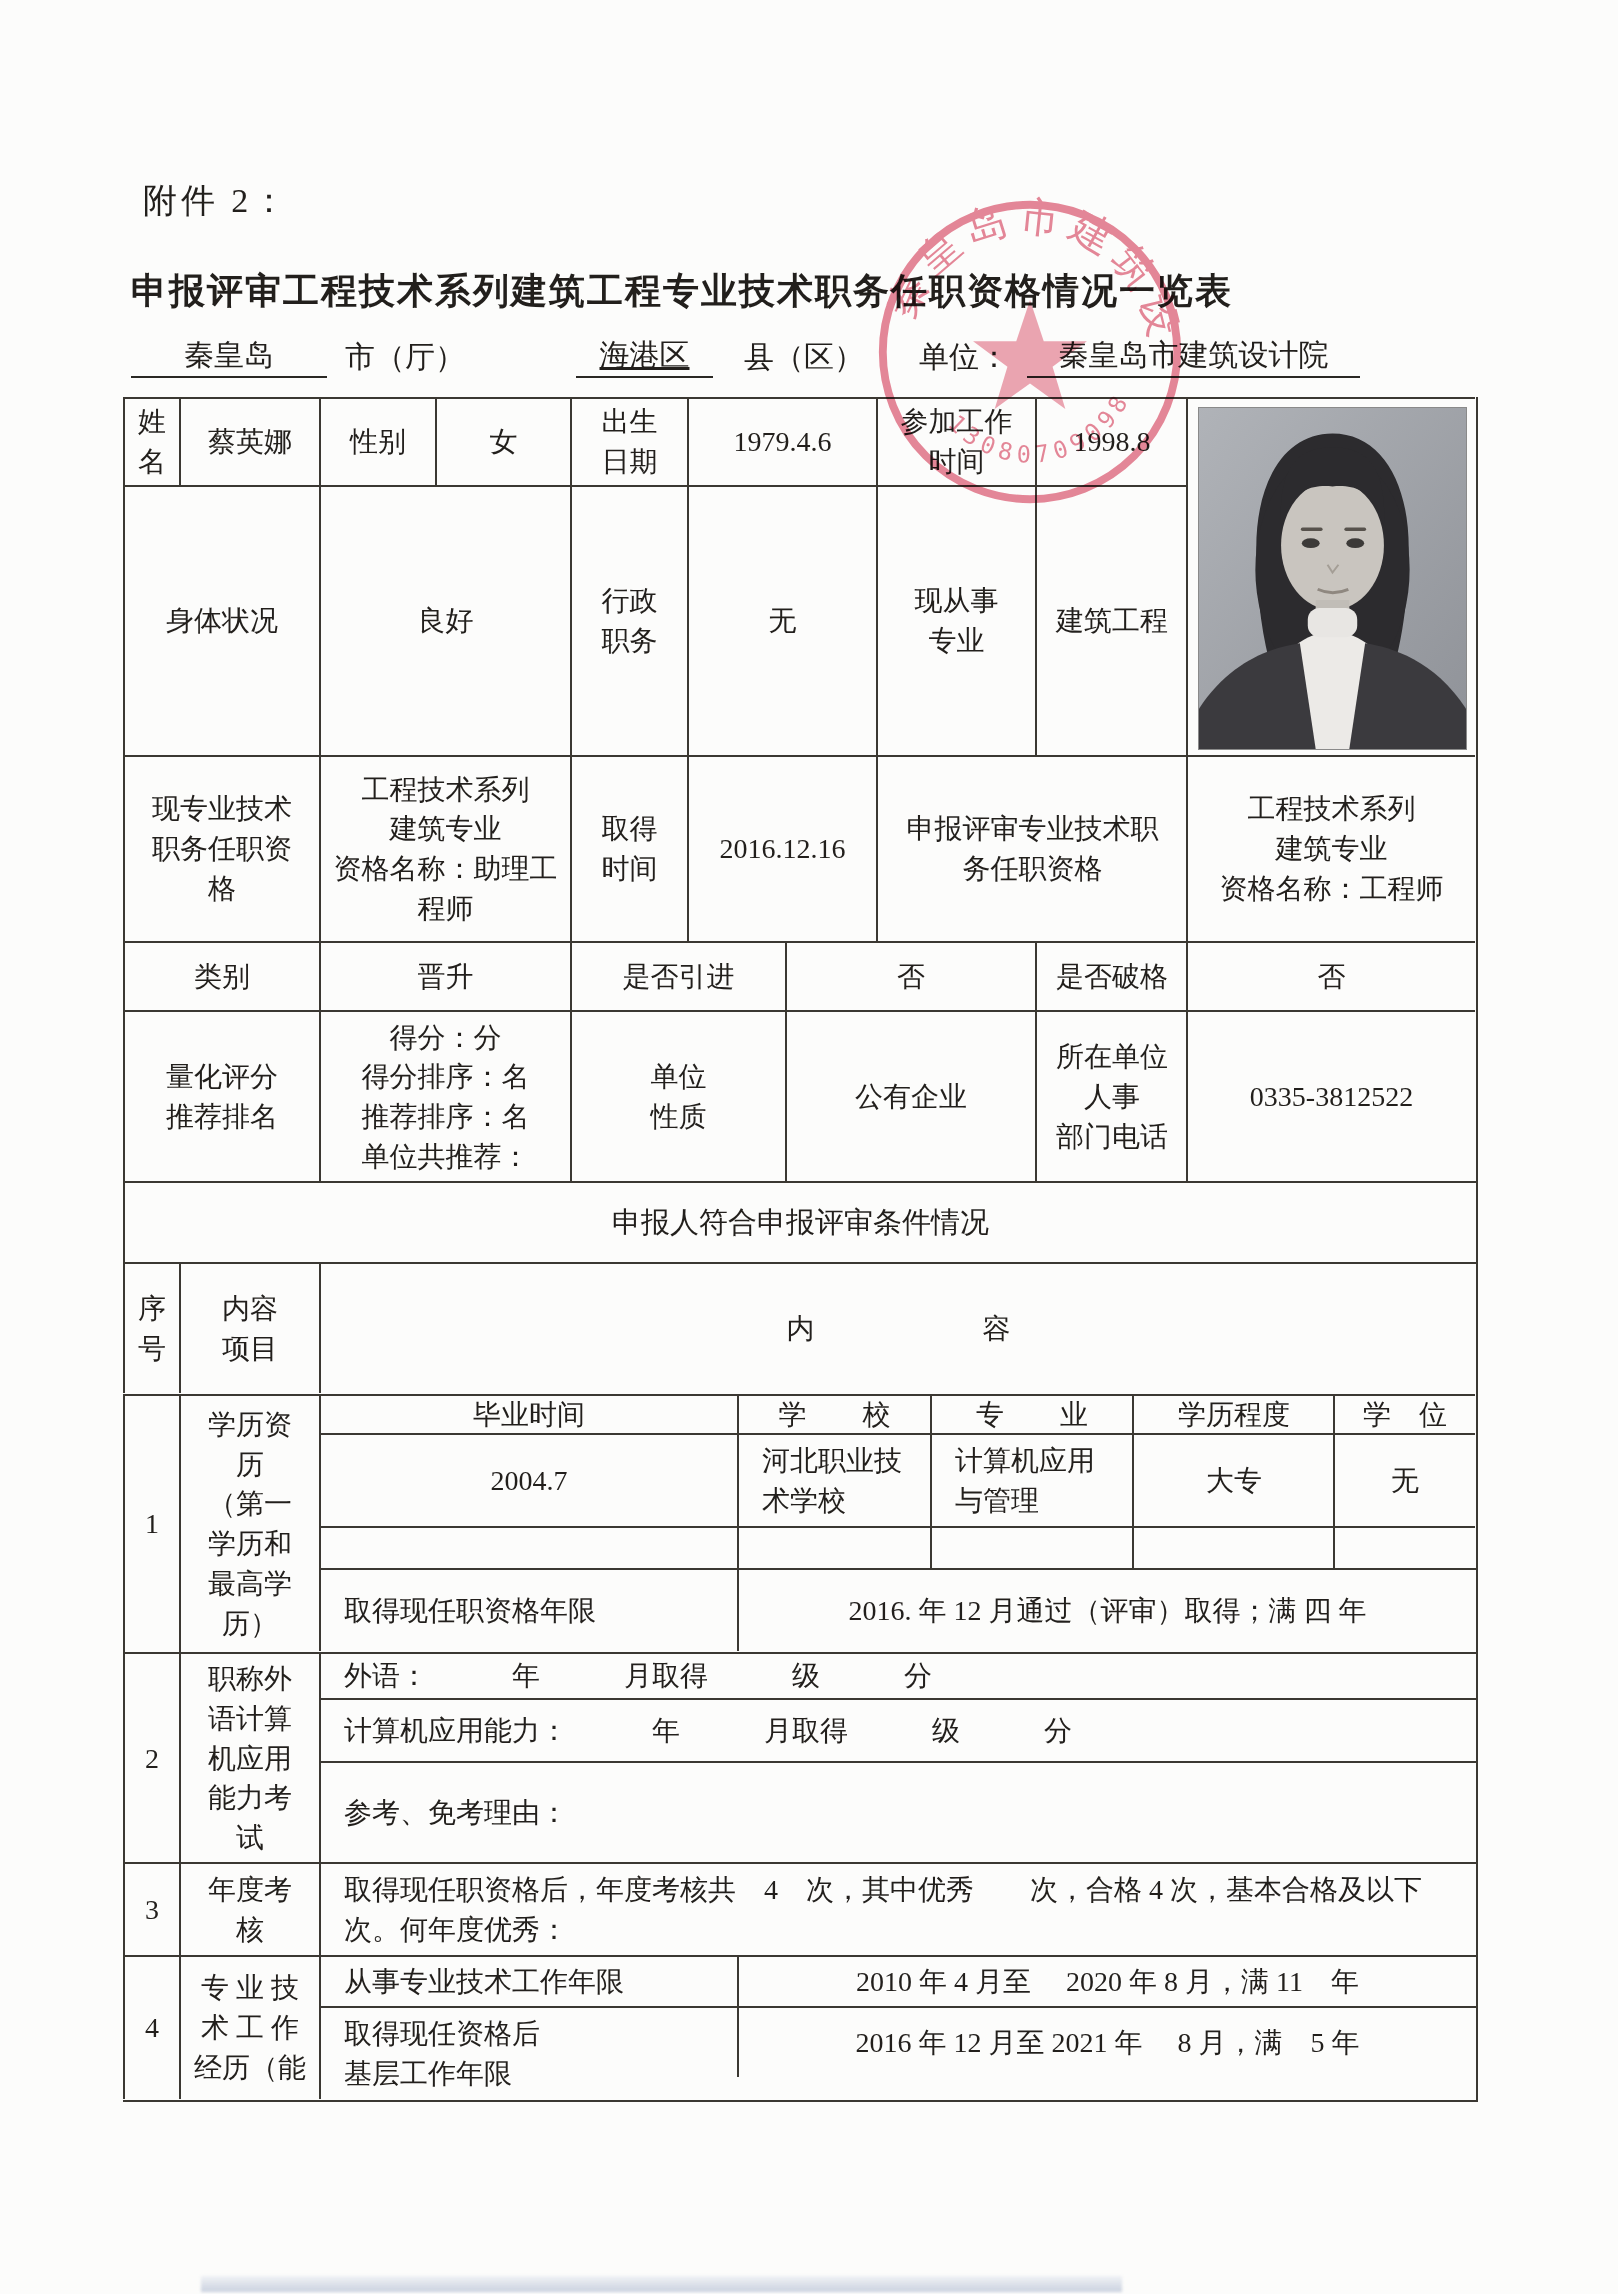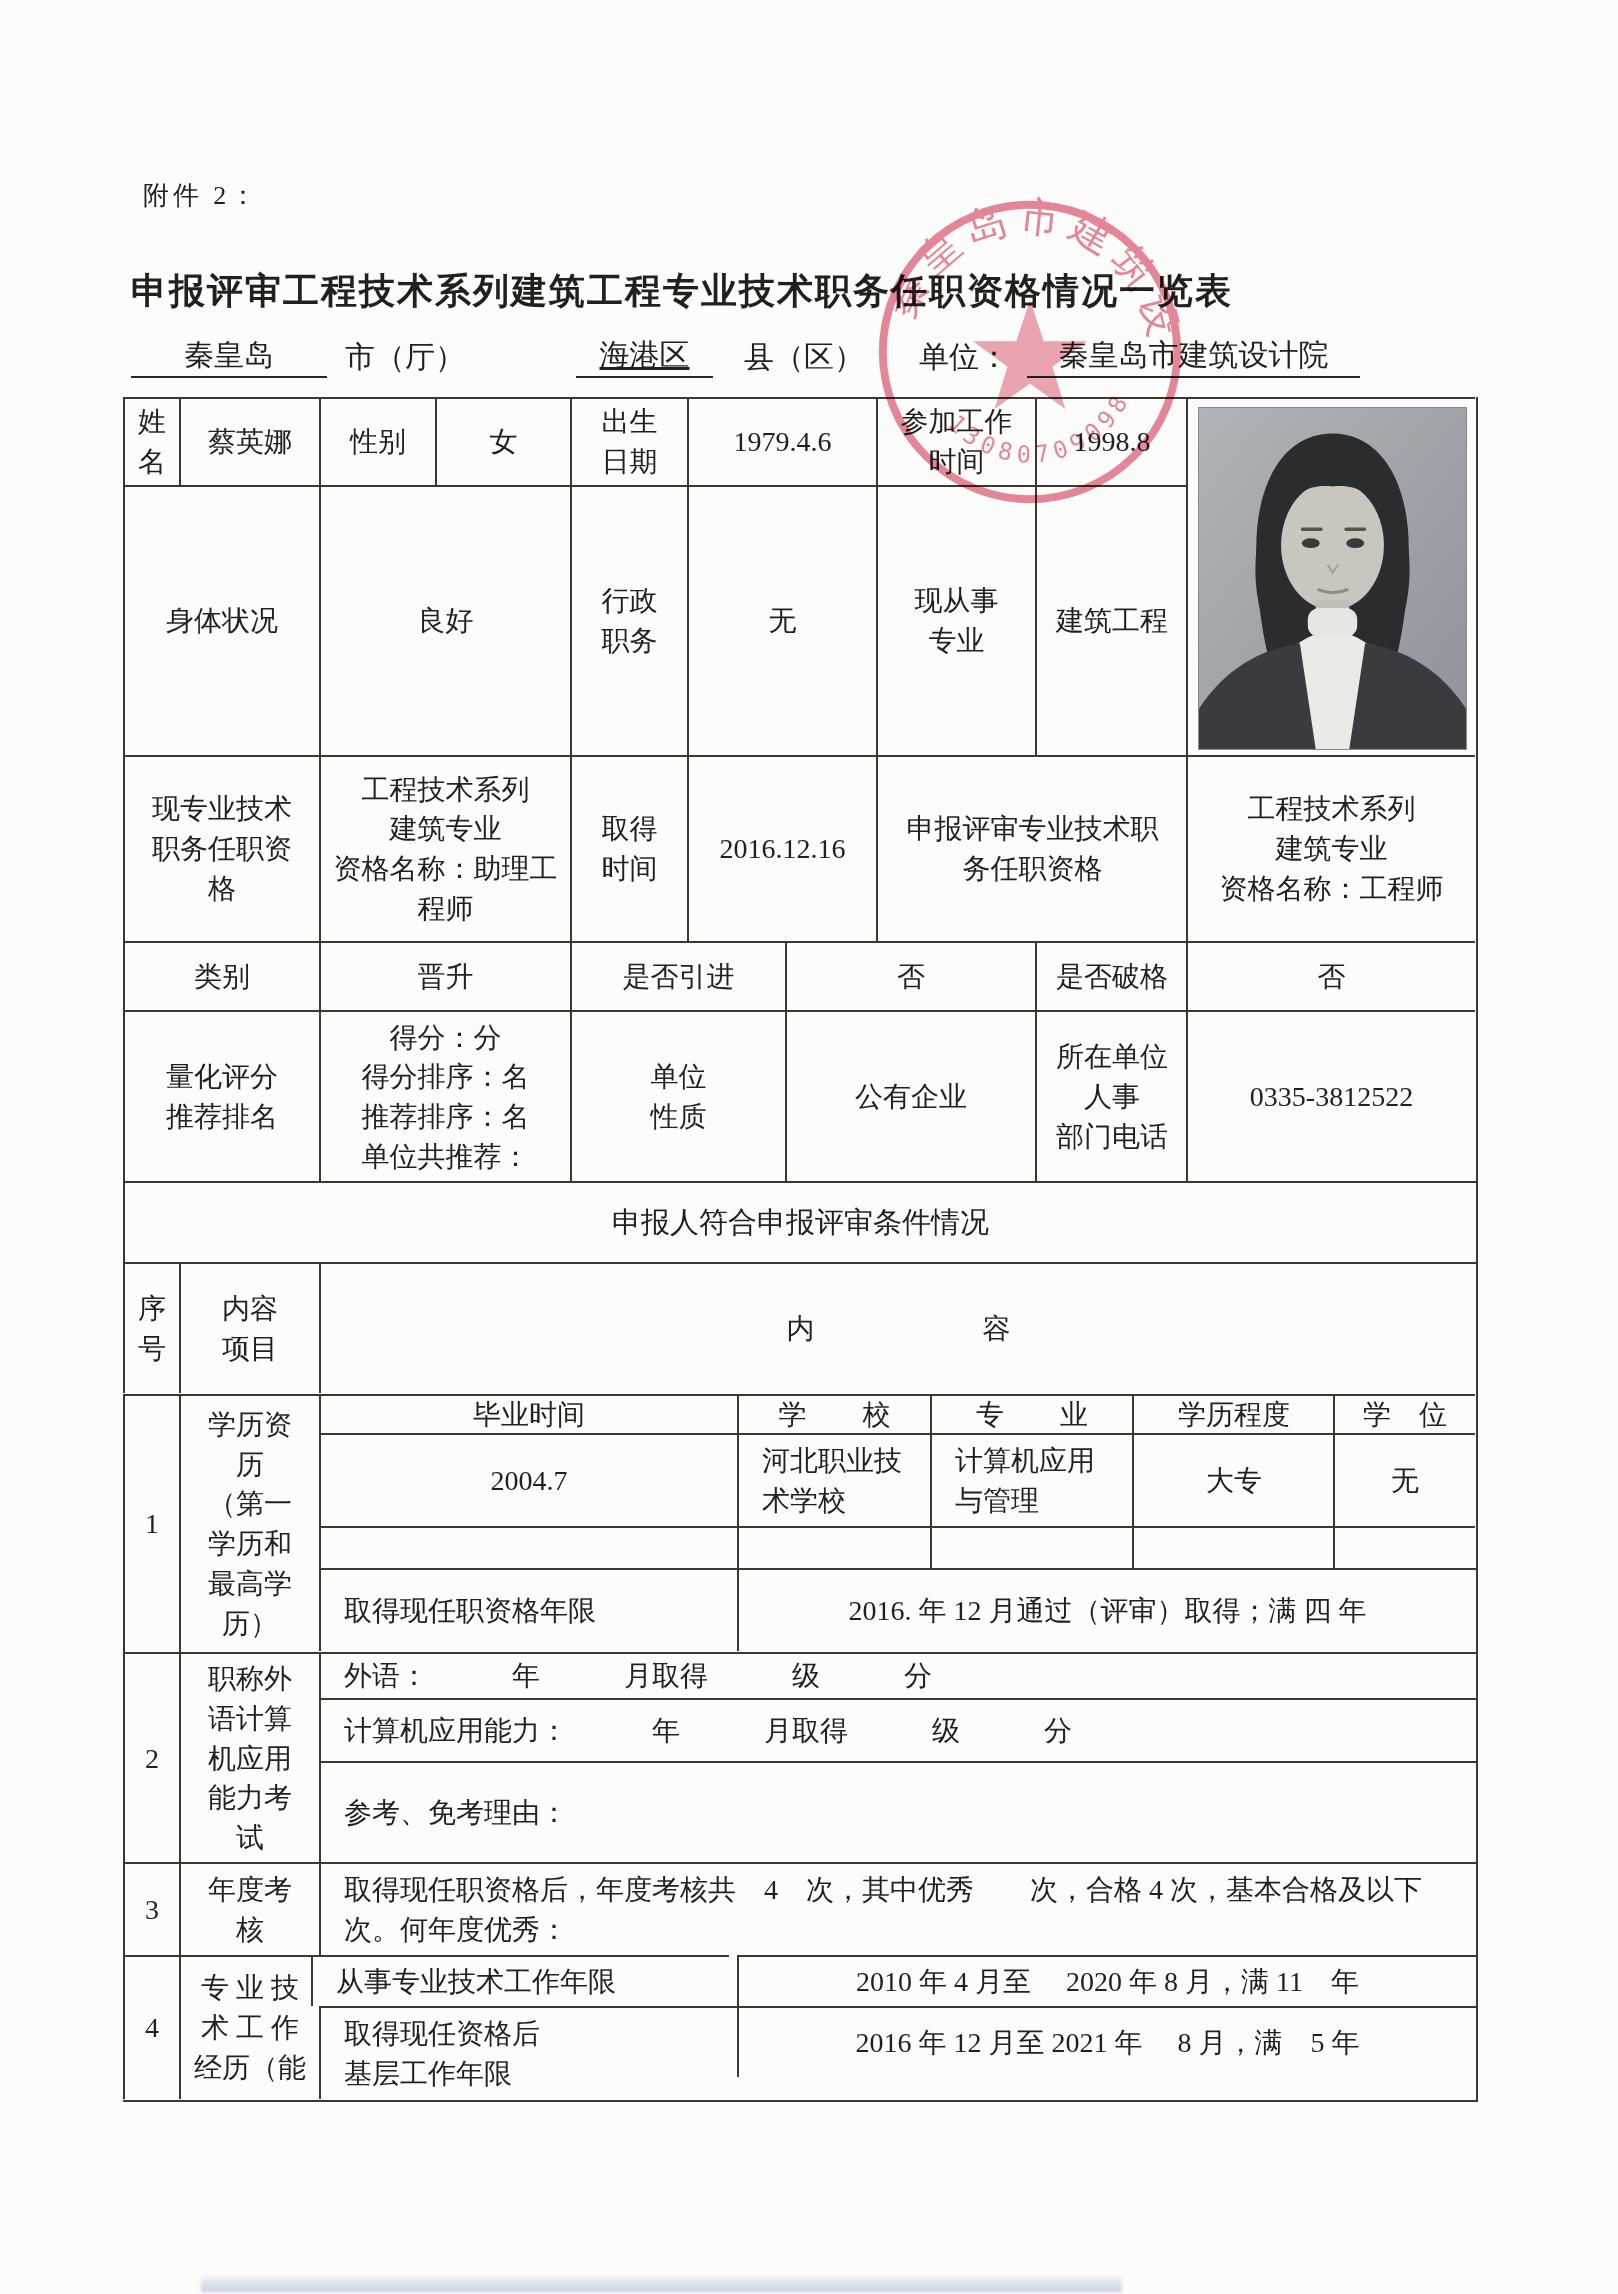--- a/index.html
+++ b/index.html
@@ -2,21 +2,21 @@
 <html><head>
 <meta charset="utf-8">
 <style>
   html,body{margin:0;padding:0;}
   body{
     width:1618px;height:2295px;position:relative;overflow:hidden;
     background:#fcfcfb;
     font-family:"Liberation Serif","DejaVu Serif",serif;
     color:#221f1c;
   }
-  .attach{position:absolute;left:143px;top:178px;font-size:26px;letter-spacing:3.9px;}
+  .attach{position:absolute;left:143px;top:178px;font-size:34px;letter-spacing:3.9px;}
   .title{position:absolute;left:131px;top:267px;font-size:36px;font-weight:600;letter-spacing:2px;white-space:nowrap;}
   .subline{position:absolute;top:333px;height:45px;font-size:30px;display:flex;align-items:flex-end;justify-content:center;box-sizing:border-box;white-space:nowrap;}
   .u{border-bottom:2.9px solid #2a2824;}
   
   .tbl{position:absolute;left:123px;top:397px;width:1353px;height:1703px;
        border-right:2px solid #3b3832;border-bottom:2px solid #3b3832;box-sizing:content-box;}
   .cell{position:absolute;box-sizing:border-box;
         border-left:2px solid #3b3832;border-top:2px solid #3b3832;
         display:flex;align-items:center;justify-content:center;
         text-align:center;white-space:pre-line;line-height:1.42;font-size:28px;padding:2px 5.9px;}
@@ -153,21 +153,21 @@
   <div class="cell" style="left:0;top:1465px;width:56px;height:93px">3</div>
   <div class="cell" style="left:56px;top:1465px;width:140px;height:93px">年度考
 核</div>
   <div class="cell l" style="left:196px;top:1465px;width:1157px;height:93px">取得现任职资格后，年度考核共　4　次，其中优秀　　次，合格 4 次，基本合格及以下
 次。何年度优秀：</div>
 
   <div class="cell" style="left:0;top:1558px;width:56px;height:144px">4</div>
   <div class="cell" style="left:56px;top:1558px;width:140px;height:144px">专 业 技
 术 工 作
 经历（能</div>
-  <div class="cell l" style="left:188px;top:1558px;width:418px;height:51px">从事专业技术工作年限</div>
+  <div class="cell l" style="left:196px;top:1558px;width:418px;height:51px">从事专业技术工作年限</div>
   <div class="cell" style="left:614px;top:1558px;width:739px;height:51px">2010 年 4  月至　 2020 年 8 月，满 11　年</div>
   <div class="cell l" style="left:196px;top:1609px;width:418px;height:93px">取得现任资格后
 基层工作年限</div>
   <div class="cell" style="left:614px;top:1609px;width:739px;height:71px">2016 年 12 月至 2021  年　 8 月，满　5 年</div>
 
   <div class="photo">
     <svg viewBox="0 0 270 348" preserveAspectRatio="none">
       <defs>
         <linearGradient id="pbg" x1="0" y1="0" x2="1" y2="1">
           <stop offset="0" stop-color="#b0b3b8"></stop>

